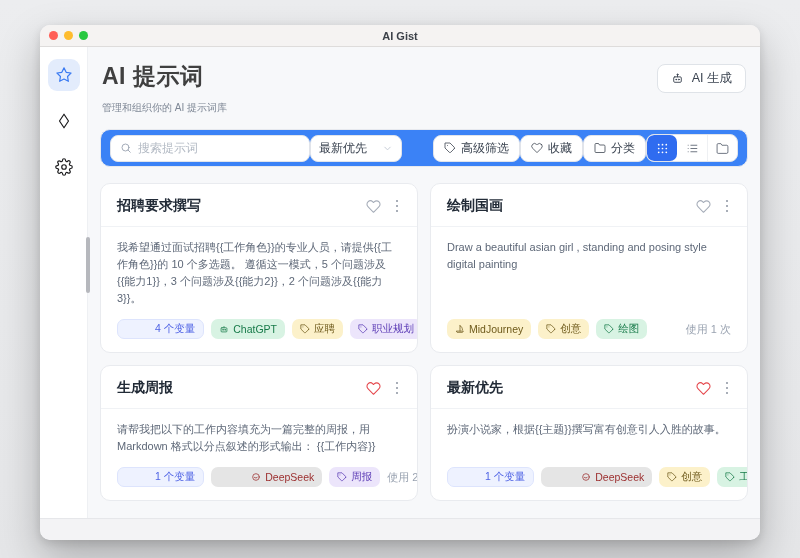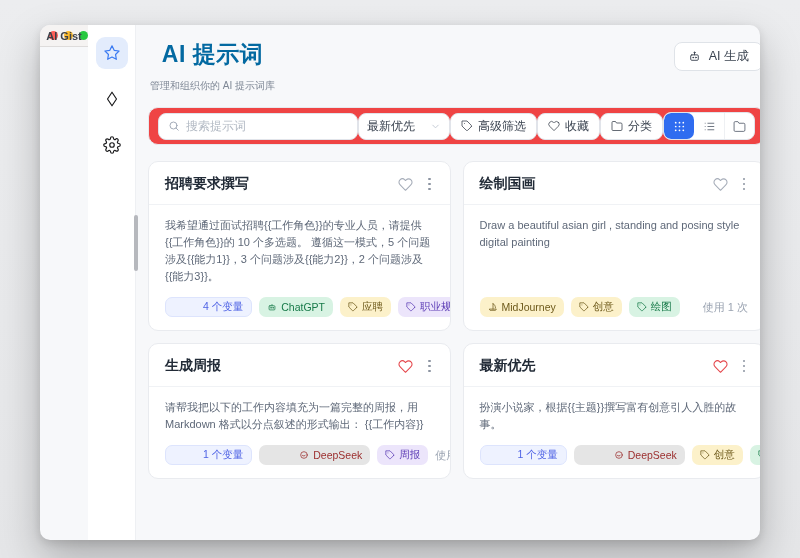--- a/index.html
+++ b/index.html
@@ -6,21 +6,21 @@
   html,body { width:800px; height:558px; overflow:hidden; }
   body {
     font-family:"Liberation Sans","DejaVu Sans",sans-serif;
     background:linear-gradient(#ecedef,#e5e6e8);
     position:relative;
   }
   .window {
     position:absolute; left:40px; top:25px; width:720px; height:515px;
     background:#f7f8fa; border-radius:10px;
     box-shadow:0 18px 40px rgba(0,0,0,.25), 0 3px 10px rgba(0,0,0,.12);
-    display:flex; flex-direction:row; overflow:hidden;
+    display:flex; flex-direction:column; overflow:hidden;
   }
   
   .titlebar {
     height:22px; background:#f5f3f2; border-bottom:1px solid #dedcdb;
     display:flex; align-items:center; position:relative; flex:0 0 auto;
   }
   .lights { display:flex; gap:6px; margin-left:9px; }
   .light { width:9px; height:9px; border-radius:50%; }
   .light.red{ background:#ff5f57; } .light.yellow{ background:#febc2e; } .light.green{ background:#28c840; }
   .titlebar-title {
@@ -40,34 +40,34 @@
   .side-btn.active { background:#e3ecfc; }
   .side-btn svg { width:18px; height:18px; stroke:#1c1c1e; stroke-width:1.6; fill:none; stroke-linecap:round; stroke-linejoin:round; }
   .side-btn.active svg { stroke:#3b7bf2; }
   .scroll-thumb {
     position:absolute; left:46px; top:190px; width:4px; height:56px;
     background:#b6b8bd; border-radius:2px; z-index:5;
   }
   
   .main { flex:1 1 auto; padding:0 12px; display:flex; flex-direction:column; min-width:0; }
   .page-header { display:flex; padding:14px 2px 0 2px; }
-  .page-title { font-size:23px; font-weight:bold; color:#0369a1; letter-spacing:.5px;text-align:center; }
+  .page-title { font-size:23px; font-weight:bold; color:#404040; letter-spacing:.5px; }
   .page-subtitle { font-size:10px; color:#7e8795; margin-top:9px; margin-bottom:14px; }
   .header-actions { margin-left:auto; display:flex; gap:10px; margin-top:3px; }
   .btn {
     height:29px; display:inline-flex; align-items:center; gap:8px; padding:0 13px;
     border-radius:8px; font-size:12.5px; color:#3a4350; background:#fff;
     border:1px solid #dfe3e8; cursor:pointer; white-space:nowrap;
   }
   .btn svg { width:13px; height:13px; stroke:#3a4350; stroke-width:1.7; fill:none; stroke-linecap:round; stroke-linejoin:round; }
   .btn.primary { background:#2f6cf0; border-color:#2f6cf0; color:#fff; }
   .btn.primary svg { stroke:#fff; }
   
   .toolbar {
-    background:#ef4444; border:1px solid #e7e9ee; border-radius:10px;
+    background:#3b82f6; border:1px solid #e7e9ee; border-radius:10px;
     height:38px; display:flex; align-items:center; padding:0 9px; margin-bottom:16px; flex:0 0 auto;
   }
   .search-box {
     width:200px; height:27px; border:1px solid #e1e4ea; border-radius:8px;
     display:flex; align-items:center; gap:6px; padding:0 9px; background:#fff;
   }
   .search-box svg { width:12px; height:12px; stroke:#9aa3b1; stroke-width:1.8; fill:none; stroke-linecap:round; }
   .search-box input {
     border:none; outline:none; flex:1; font-size:12px; color:#333;
     font-family:"Liberation Sans","DejaVu Sans",sans-serif; background:transparent;

